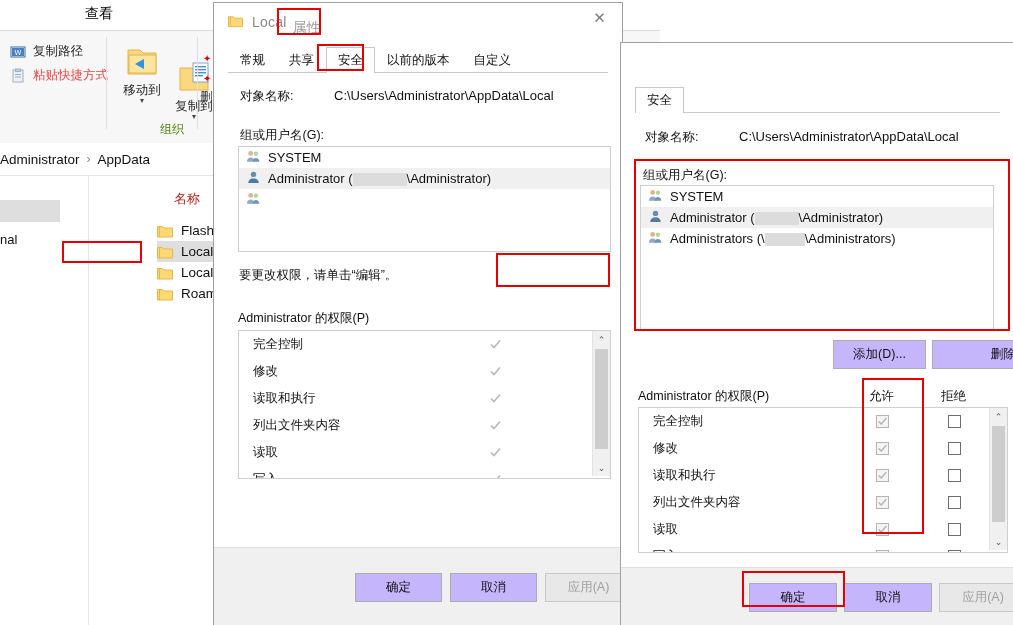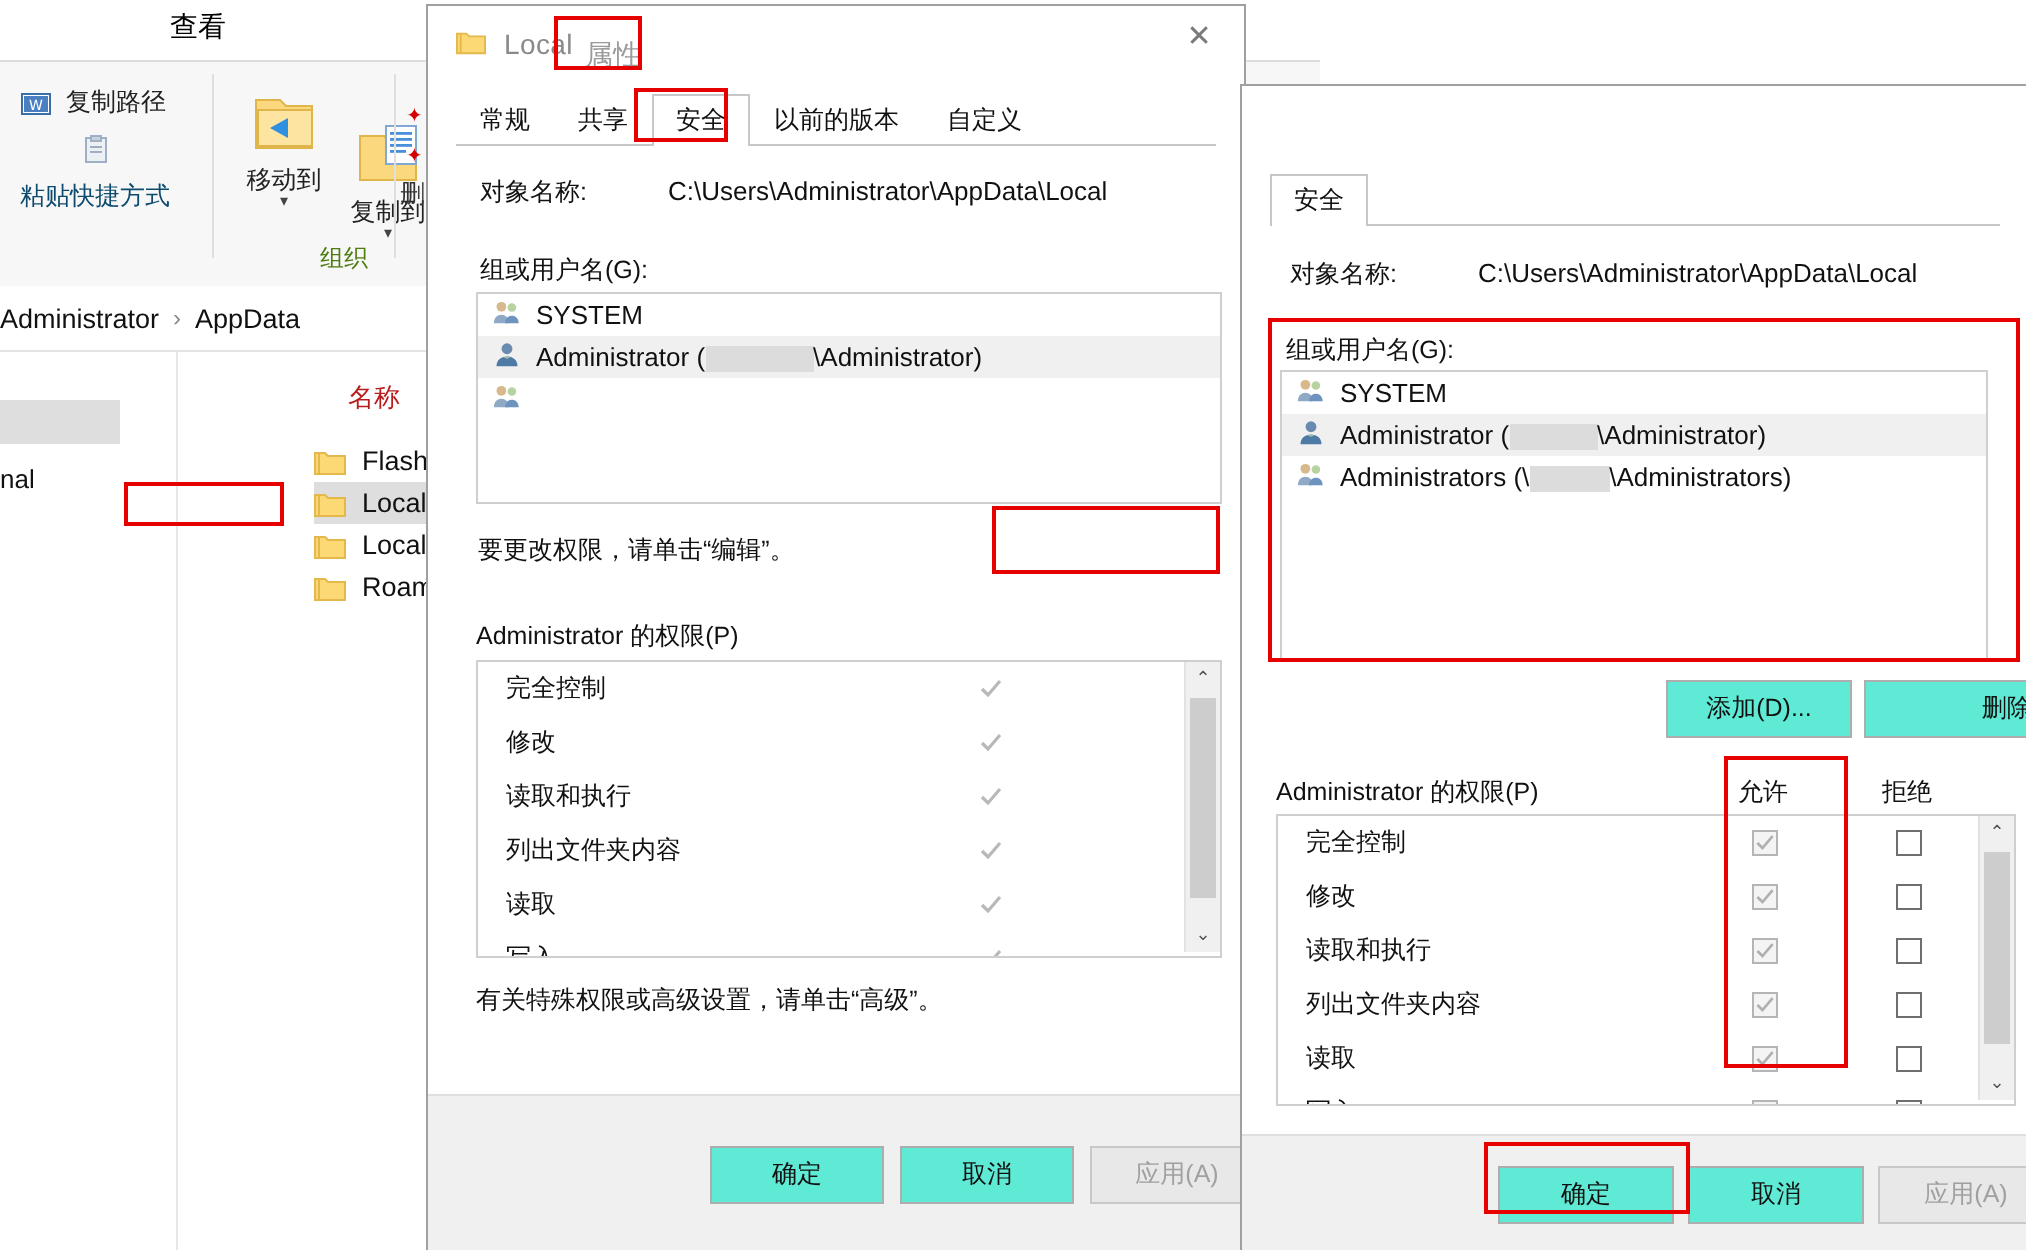--- a/index.html
+++ b/index.html
@@ -48,21 +48,21 @@
   .tab.active{background:#fff;border-color:#c8c8c8;position:relative;top:1px;height:25px;}
 
   
   .lbl{position:absolute;font-size:12.5px;color:#111;}
   .listbox{position:absolute;background:#fff;border:1px solid #cfcfcf;overflow:hidden;}
   .uitem{height:21px;display:flex;align-items:center;gap:7px;padding-left:7px;font-size:13px;color:#111;}
   .uitem.sel{background:#f0f0f0;}
   .redact{display:inline-block;height:13px;background:#dcdcdc;vertical-align:middle;}
 
   
-  .btn{position:absolute;background:#5eead4;border:1px solid #adadad;font-size:12.5px;color:#111;display:flex;align-items:center;justify-content:center;}
+  .btn{position:absolute;background:#c4b5fd;border:1px solid #adadad;font-size:12.5px;color:#111;display:flex;align-items:center;justify-content:center;}
   .btn.dis{color:#a0a0a0;background:#e8e8e8;border-color:#c8c8c8;}
 
   
   .permbox{position:absolute;background:#fff;border:1px solid #cfcfcf;overflow:hidden;}
   .prow{position:relative;height:27px;display:flex;align-items:center;font-size:12.5px;color:#111;}
   .prow .pname{position:absolute;left:14px;}
   .chk-gray{position:absolute;width:13px;height:13px;}
   .cbox{position:absolute;width:13px;height:13px;border:1px solid #6e6e6e;background:#fff;box-sizing:border-box;}
   .cbox.checked-dis{border-color:#b5b5b5;background:#f4f4f4;}
 
@@ -92,21 +92,21 @@
     <div class="rib-small" style="left:10px;top:12px;">
       <span class="gl">
         <svg width="16" height="16" viewBox="0 0 16 16">
             <rect x="1" y="3" width="14" height="10" fill="#fff" stroke="#3a6ea5"></rect>
             <rect x="2" y="4" width="12" height="8" fill="#4a7fc1"></rect>
             <text x="8" y="11" font-size="7" fill="#fff" text-anchor="middle" font-family="DejaVu Sans">W</text>
           </svg>
       </span>
       <span>复制路径</span>
     </div>
-    <div class="rib-small" style="left:10px;top:36px;color:#0c4a6e;flex-direction:column;">
+    <div class="rib-small" style="left:10px;top:36px;color:#ef4444;">
       <span class="gl">
         <svg width="16" height="16" viewBox="0 0 16 16">
             <rect x="3" y="2" width="10" height="12" fill="#eceff3" stroke="#9fb0c4"></rect>
             <rect x="5.5" y="1" width="5" height="2.5" fill="#c7d2de" stroke="#9fb0c4"></rect>
             <rect x="5" y="6" width="6" height="1" fill="#9fb0c4"></rect>
             <rect x="5" y="8.5" width="6" height="1" fill="#9fb0c4"></rect>
           </svg>
       </span>
       <span>粘贴快捷方式</span>
     </div>
@@ -326,21 +326,20 @@
       </span>
     </div>
 
     <div class="vscroll" style="right:0;top:0;height:145px;">
       <div class="arw" style="top:0;">⌃</div>
       <div class="thumb" style="top:18px;height:100px;"></div>
       <div class="arw" style="bottom:0;">⌄</div>
     </div>
   </div>
 
-  <div class="lbl" style="left:24px;top:489px;">有关特殊权限或高级设置，请单击“高级”。</div>
   <div class="btn" style="left:503px;top:483px;width:103px;height:26px;">高级(V)</div>
 
   <div class="footer" style="height:78px;">
     <div class="btn" style="left:141px;top:25px;width:85px;height:27px;">确定</div>
     <div class="btn" style="left:236px;top:25px;width:85px;height:27px;">取消</div>
     <div class="btn dis" style="left:331px;top:25px;width:85px;height:27px;">应用(A)</div>
   </div>
 </div>
 
 <div class="redbox" style="left:277px;top:8px;width:44px;height:27px;"></div>

